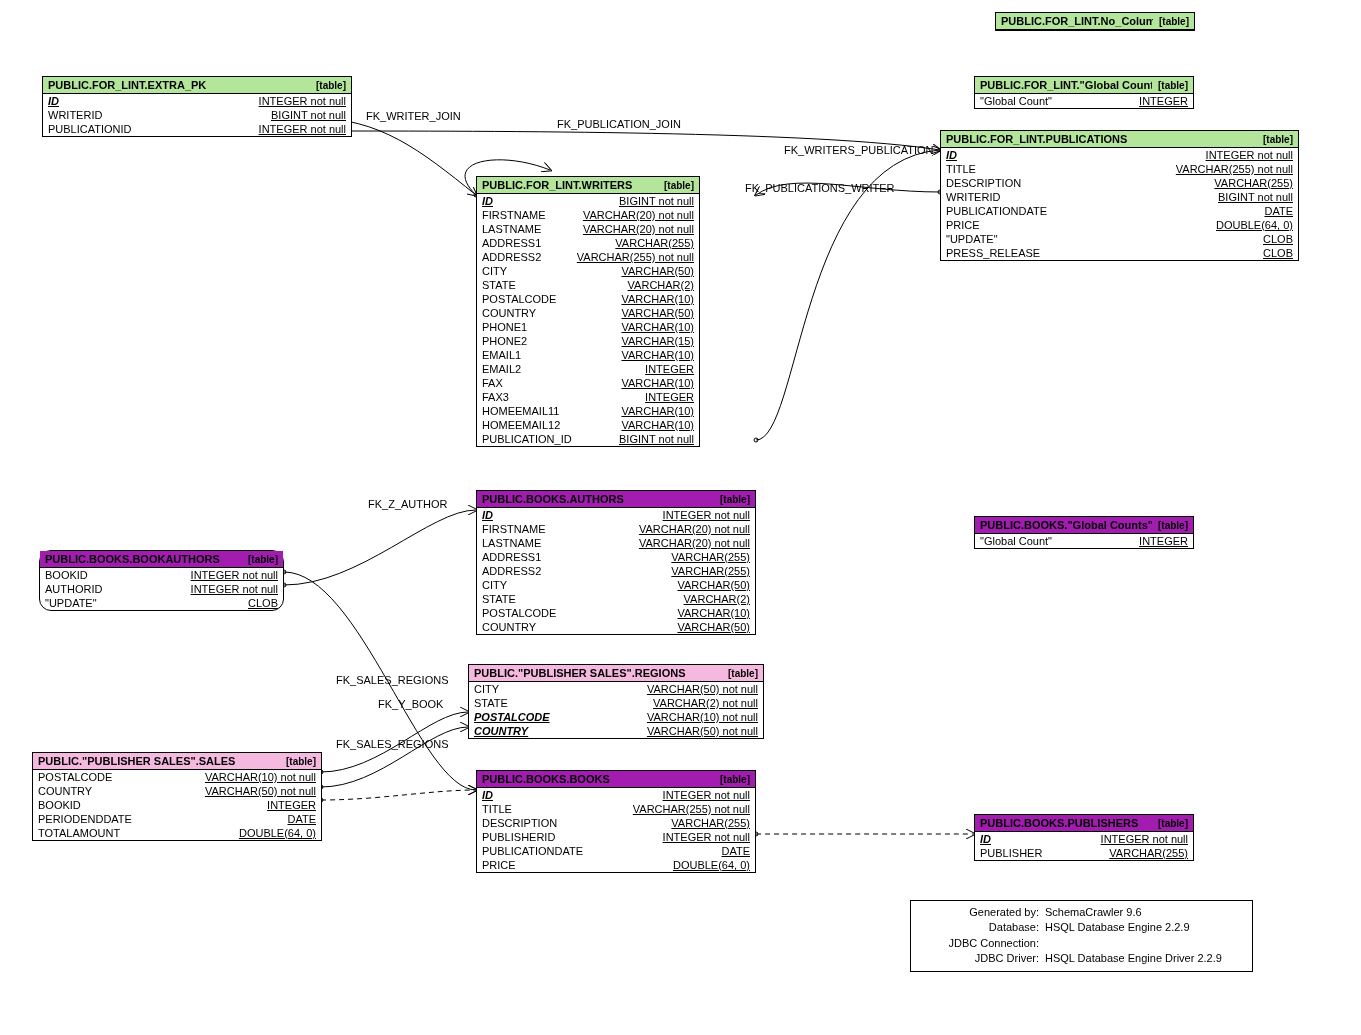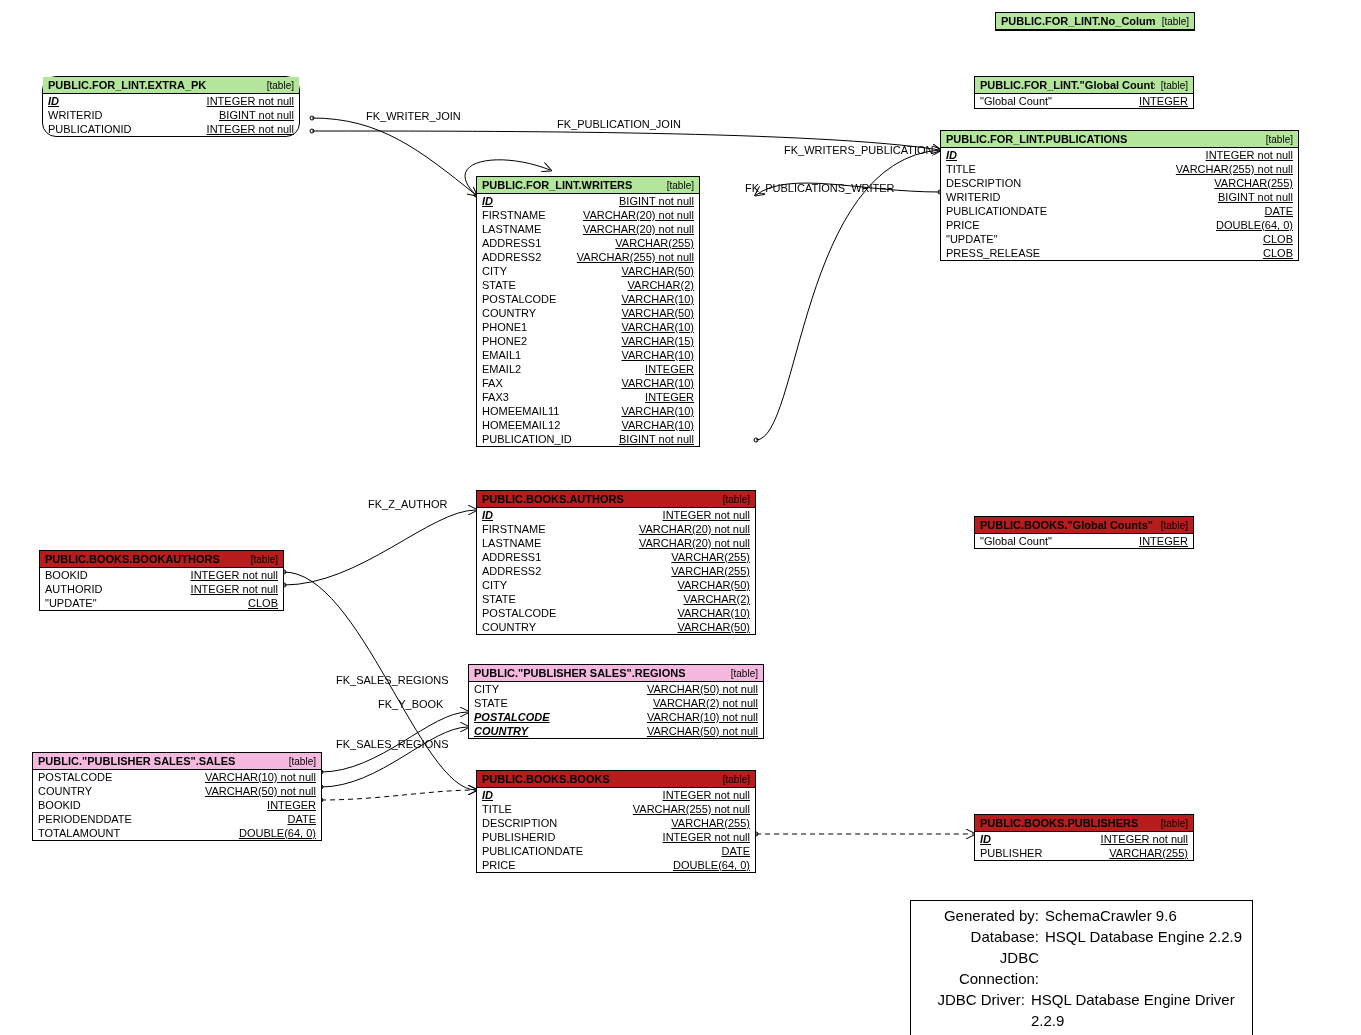--- a/index.html
+++ b/index.html
@@ -21,44 +21,44 @@
   }
   .entity-header {
     display: flex;
     justify-content: space-between;
     align-items: center;
     padding: 2px 5px;
     font-weight: bold;
     border-bottom: 1px solid #000;
   }
   .hdr-green { background: #b3e59b; }
-  .hdr-blue  { background: #b91c1c; }
+  .hdr-blue  { background: #a21caf; }
   .hdr-pink  { background: #f5b9e0; }
   .entity-header .name { white-space: nowrap; overflow: hidden; }
-  .entity-header .type { font-weight: normal; font-size: 10px; margin-left: 6px; }
+  .entity-header .type { font-weight: bold; font-size: 10px; margin-left: 6px; }
   .entity-row {
     display: flex;
     justify-content: space-between;
     padding: 1px 5px;
     white-space: nowrap;
   }
   .entity-row .col { flex: 1; }
   .entity-row .typ { text-align: right; margin-left: 10px; text-decoration: underline; }
   .pk { font-style: italic; text-decoration: underline; font-weight: bold; }
   .edge-label {
     position: absolute;
     font-size: 11px;
     white-space: nowrap;
   }
   .footer-box {
     position: absolute;
     border: 1px solid #000;
     background: #fff;
     padding: 4px 8px;
-    font-size: 15px;
+    font-size: 11px;
     line-height: 1.4;
   }
   .footer-box .row { display: flex; }
   .footer-box .lab { width: 120px; text-align: right; padding-right: 6px; }
 </style>
 </head>
 <body>
 
 <div class="diagram">
   <svg class="edges">
@@ -85,21 +85,21 @@
         <path d="M 476 195 C 440 160, 500 150, 550 170" fill="none" stroke="#000" stroke-width="1" marker-end="url(#arrow)" marker-start="url(#dot)"></path>
       </g>
   </svg>
   <div id="entities-layer">
       <div class="entity" style="left: 995px; top: 12px; width: 200px;">
         <div class="entity-header hdr-green">
           <span class="name">PUBLIC.FOR_LINT.No_Columns</span>
           <span class="type">[table]</span>
         </div>
       </div>
-      <div class="entity" style="left: 42px; top: 76px; width: 258px; border-radius: 14px;">
+      <div class="entity" style="left: 42px; top: 76px; width: 310px;">
         <div class="entity-header hdr-green">
           <span class="name">PUBLIC.FOR_LINT.EXTRA_PK</span>
           <span class="type">[table]</span>
         </div>
         <div class="entity-row">
           <span class="col pk">ID</span>
           <span class="typ">INTEGER not null</span>
         </div>
         <div class="entity-row">
           <span class="col">WRITERID</span>
@@ -281,21 +281,21 @@
       <div class="entity" style="left: 974px; top: 516px; width: 220px;">
         <div class="entity-header hdr-blue">
           <span class="name">PUBLIC.BOOKS."Global Counts"</span>
           <span class="type">[table]</span>
         </div>
         <div class="entity-row">
           <span class="col">"Global Count"</span>
           <span class="typ">INTEGER</span>
         </div>
       </div>
-      <div class="entity" style="left: 39px; top: 550px; width: 245px;">
+      <div class="entity" style="left: 39px; top: 550px; width: 245px; border-radius: 12px;">
         <div class="entity-header hdr-blue">
           <span class="name">PUBLIC.BOOKS.BOOKAUTHORS</span>
           <span class="type">[table]</span>
         </div>
         <div class="entity-row">
           <span class="col">BOOKID</span>
           <span class="typ">INTEGER not null</span>
         </div>
         <div class="entity-row">
           <span class="col">AUTHORID</span>

